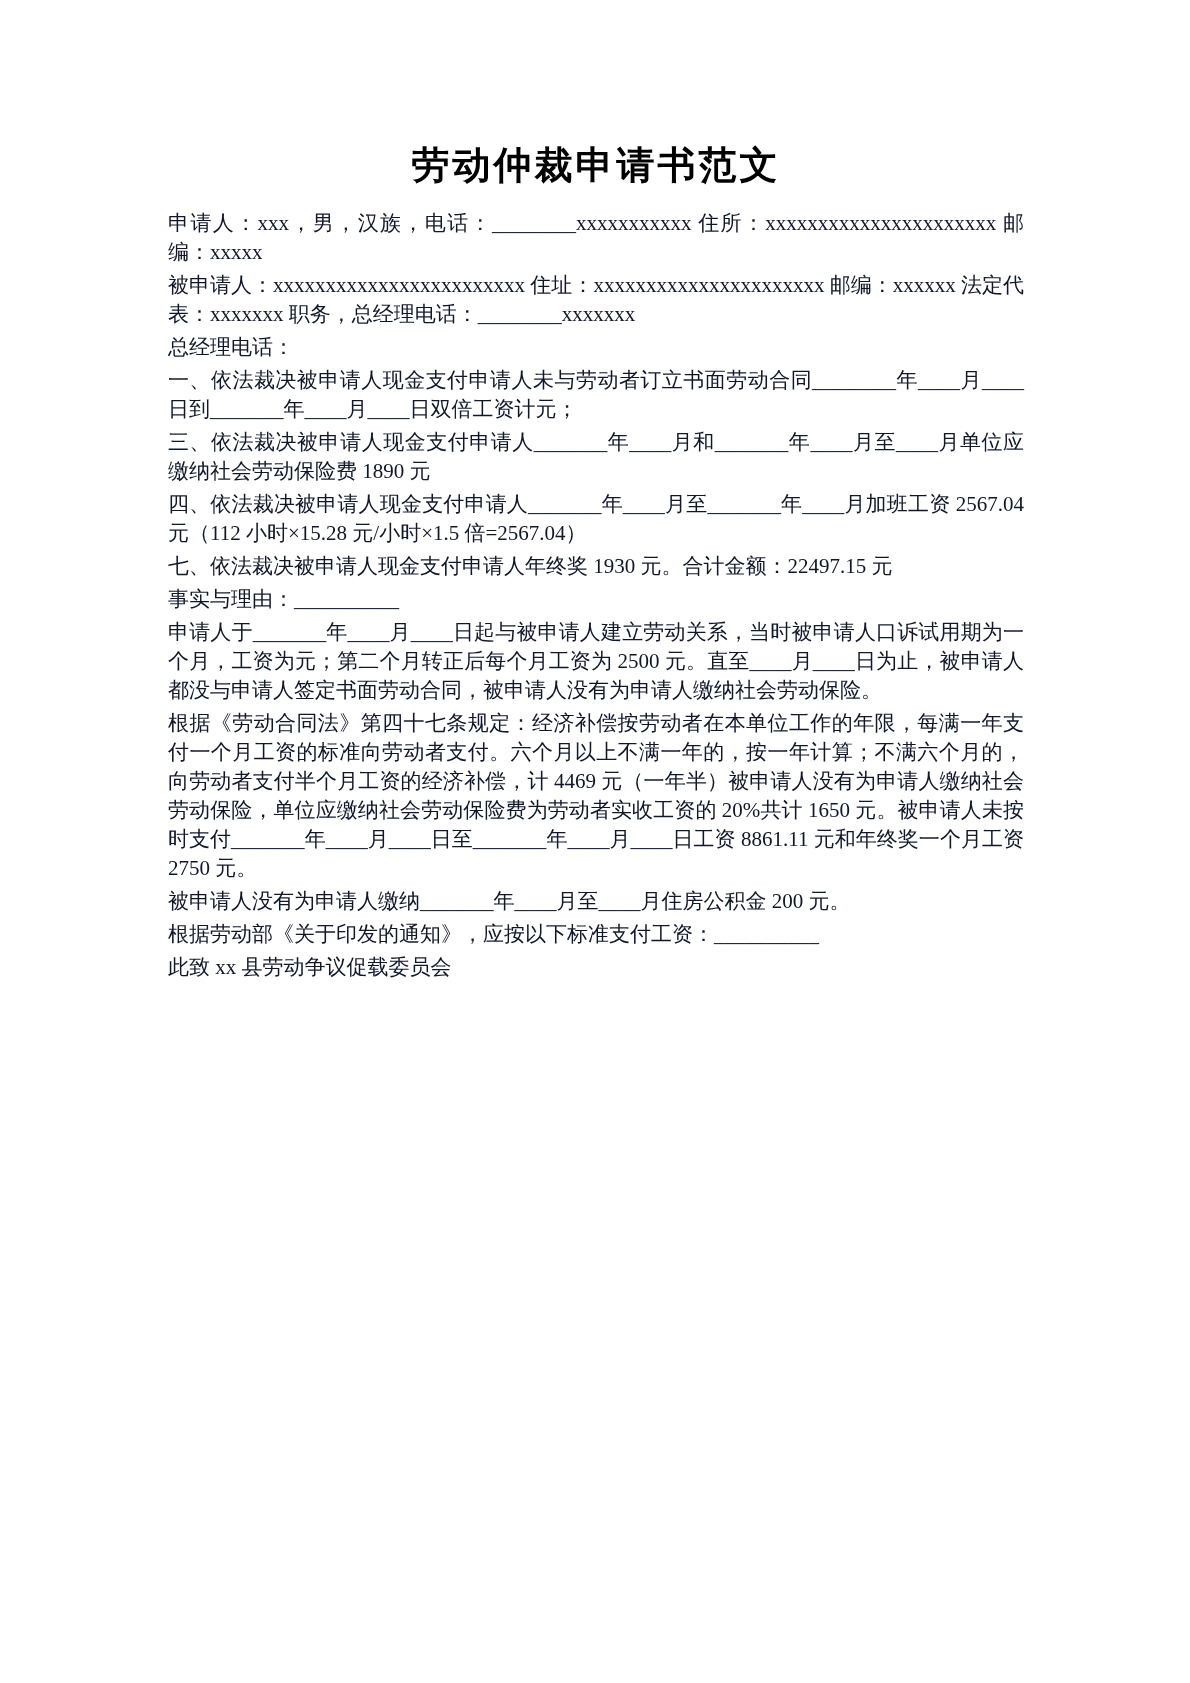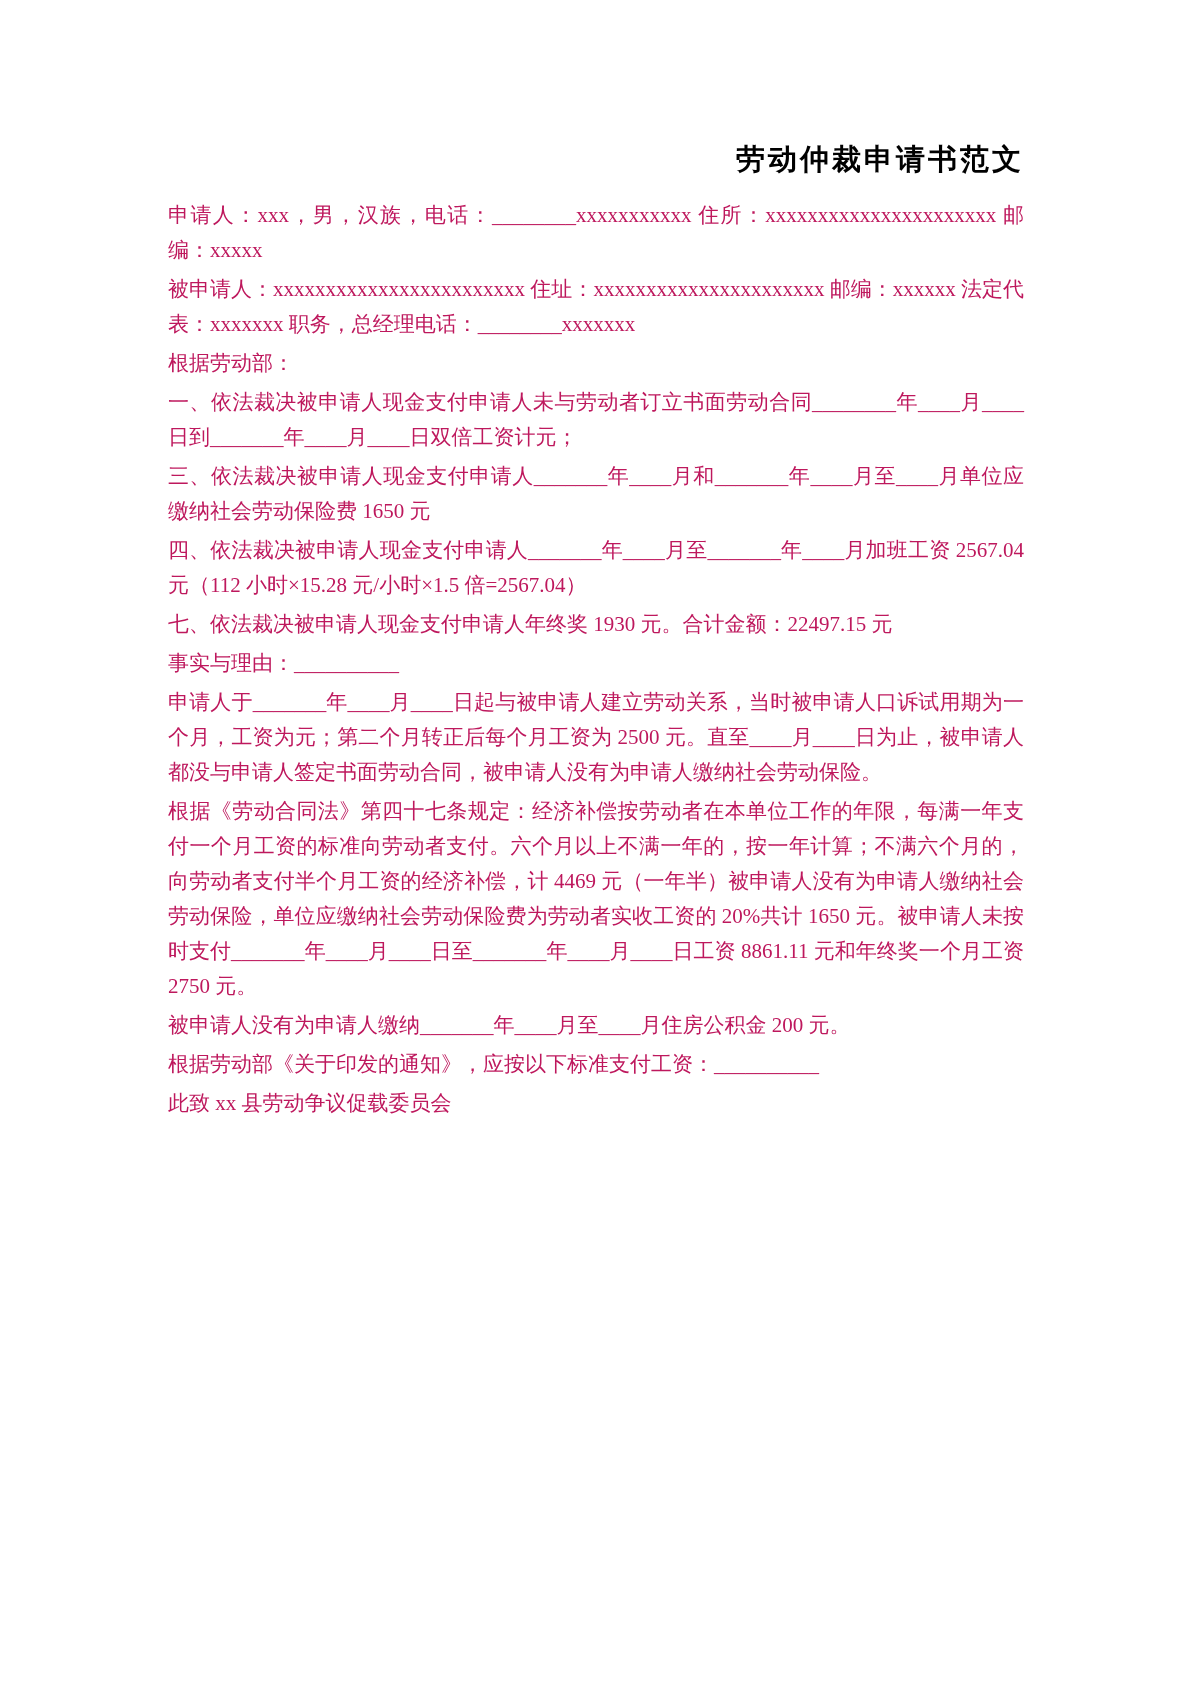--- a/index.html
+++ b/index.html
@@ -15,47 +15,47 @@
     font-family: "Liberation Serif", "DejaVu Serif", serif;
     color: #000000;
   }
   .page {
     position: absolute;
     left: 168px;
     top: 140px;
     width: 856px;
   }
   .doc-title {
-    font-size: 29px;
+    font-size: 38px;
     font-weight: 700;
-    text-align: right;
+    text-align: center;
     margin: 0 0 18px 0;
     letter-spacing: 3px;
     color: #000000;
   }
   .para {
     font-size: 21px;
-    line-height: 35px;
+    line-height: 29px;
     margin: 0 0 4px 0;
     text-align: justify;
     word-break: break-word;
-    color: #be185d;
+    color: #0f172a;
   }
 </style>
 </head>
 <body>
 
 <div class="page">
   <h1 class="doc-title">劳动仲裁申请书范文</h1>
 
   <p class="para">申请人：xxx，男，汉族，电话：________xxxxxxxxxxx 住所：xxxxxxxxxxxxxxxxxxxxxx 邮编：xxxxx</p>
   <p class="para">被申请人：xxxxxxxxxxxxxxxxxxxxxxxx 住址：xxxxxxxxxxxxxxxxxxxxxx 邮编：xxxxxx 法定代表：xxxxxxx 职务，总经理电话：________xxxxxxx</p>
-  <p class="para">根据劳动部：</p>
+  <p class="para">总经理电话：</p>
   <p class="para">一、依法裁决被申请人现金支付申请人未与劳动者订立书面劳动合同________年____月____日到_______年____月____日双倍工资计元；</p>
-  <p class="para">三、依法裁决被申请人现金支付申请人_______年____月和_______年____月至____月单位应缴纳社会劳动保险费 1650 元</p>
+  <p class="para">三、依法裁决被申请人现金支付申请人_______年____月和_______年____月至____月单位应缴纳社会劳动保险费 1890 元</p>
   <p class="para">四、依法裁决被申请人现金支付申请人_______年____月至_______年____月加班工资 2567.04 元（112 小时×15.28 元/小时×1.5 倍=2567.04）</p>
   <p class="para">七、依法裁决被申请人现金支付申请人年终奖 1930 元。合计金额：22497.15 元</p>
   <p class="para">事实与理由：__________</p>
   <p class="para">申请人于_______年____月____日起与被申请人建立劳动关系，当时被申请人口诉试用期为一个月，工资为元；第二个月转正后每个月工资为 2500 元。直至____月____日为止，被申请人都没与申请人签定书面劳动合同，被申请人没有为申请人缴纳社会劳动保险。</p>
   <p class="para">根据《劳动合同法》第四十七条规定：经济补偿按劳动者在本单位工作的年限，每满一年支付一个月工资的标准向劳动者支付。六个月以上不满一年的，按一年计算；不满六个月的，向劳动者支付半个月工资的经济补偿，计 4469 元（一年半）被申请人没有为申请人缴纳社会劳动保险，单位应缴纳社会劳动保险费为劳动者实收工资的 20%共计 1650 元。被申请人未按时支付_______年____月____日至_______年____月____日工资 8861.11 元和年终奖一个月工资 2750 元。</p>
   <p class="para">被申请人没有为申请人缴纳_______年____月至____月住房公积金 200 元。</p>
   <p class="para">根据劳动部《关于印发的通知》，应按以下标准支付工资：__________</p>
   <p class="para">此致 xx 县劳动争议促载委员会</p>
 
 </div>

